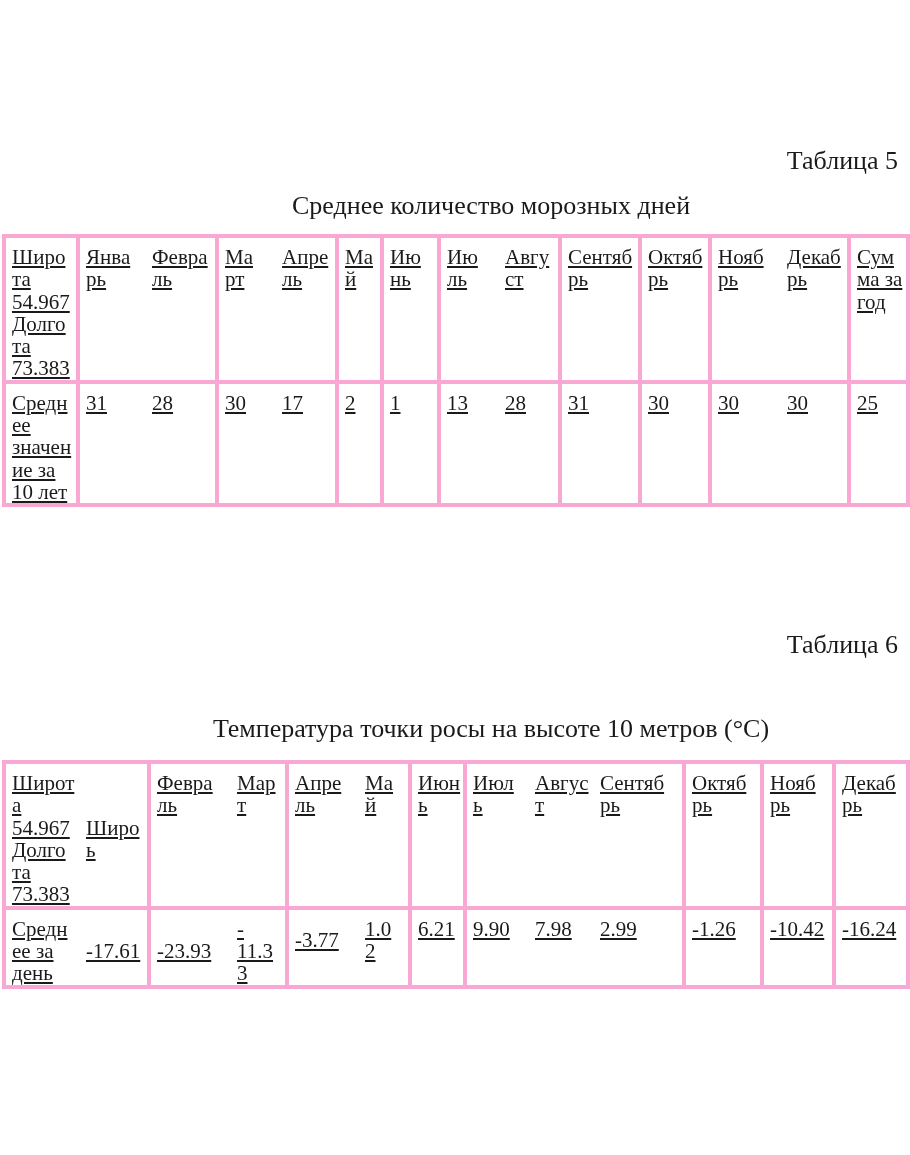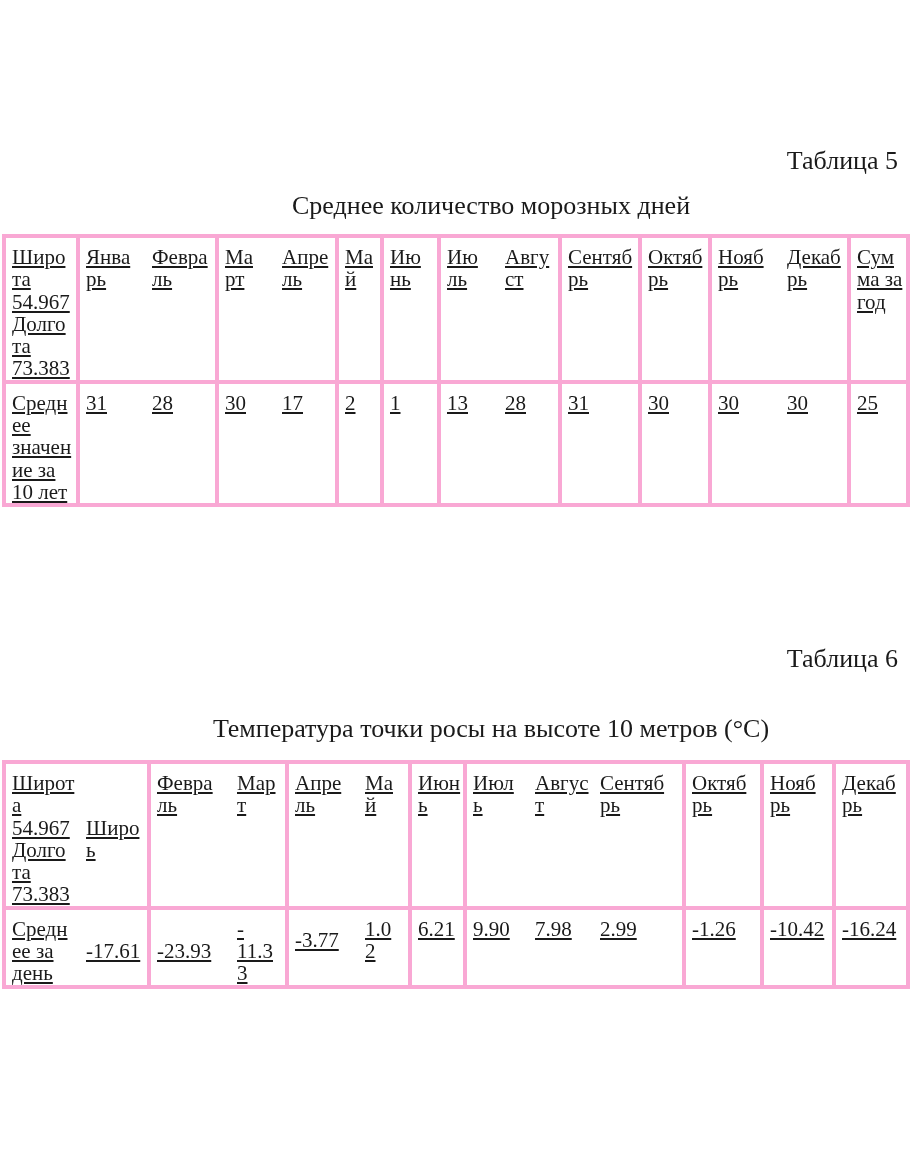--- a/index.html
+++ b/index.html
@@ -10,21 +10,21 @@
     color:#1a1a1a;
     font-family:"Liberation Serif","DejaVu Serif",serif;
     overflow:hidden;
   }
   .caption{
     position:absolute;right:12px;
     font-size:26px;line-height:30px;
     text-align:right;white-space:pre;
   }
   .caption-5{top:146px;}
-  .caption-6{top:644px;}
+  .caption-6{top:630px;}
   .table-title{
     position:absolute;left:0;width:910px;box-sizing:border-box;
     padding-left:84px;padding-right:12px;
     font-size:26px;line-height:30px;
     text-align:center;white-space:pre;
   }
   .title-5{top:191px;}
   .title-6{top:714px;}
   table{
     position:absolute;left:2px;

